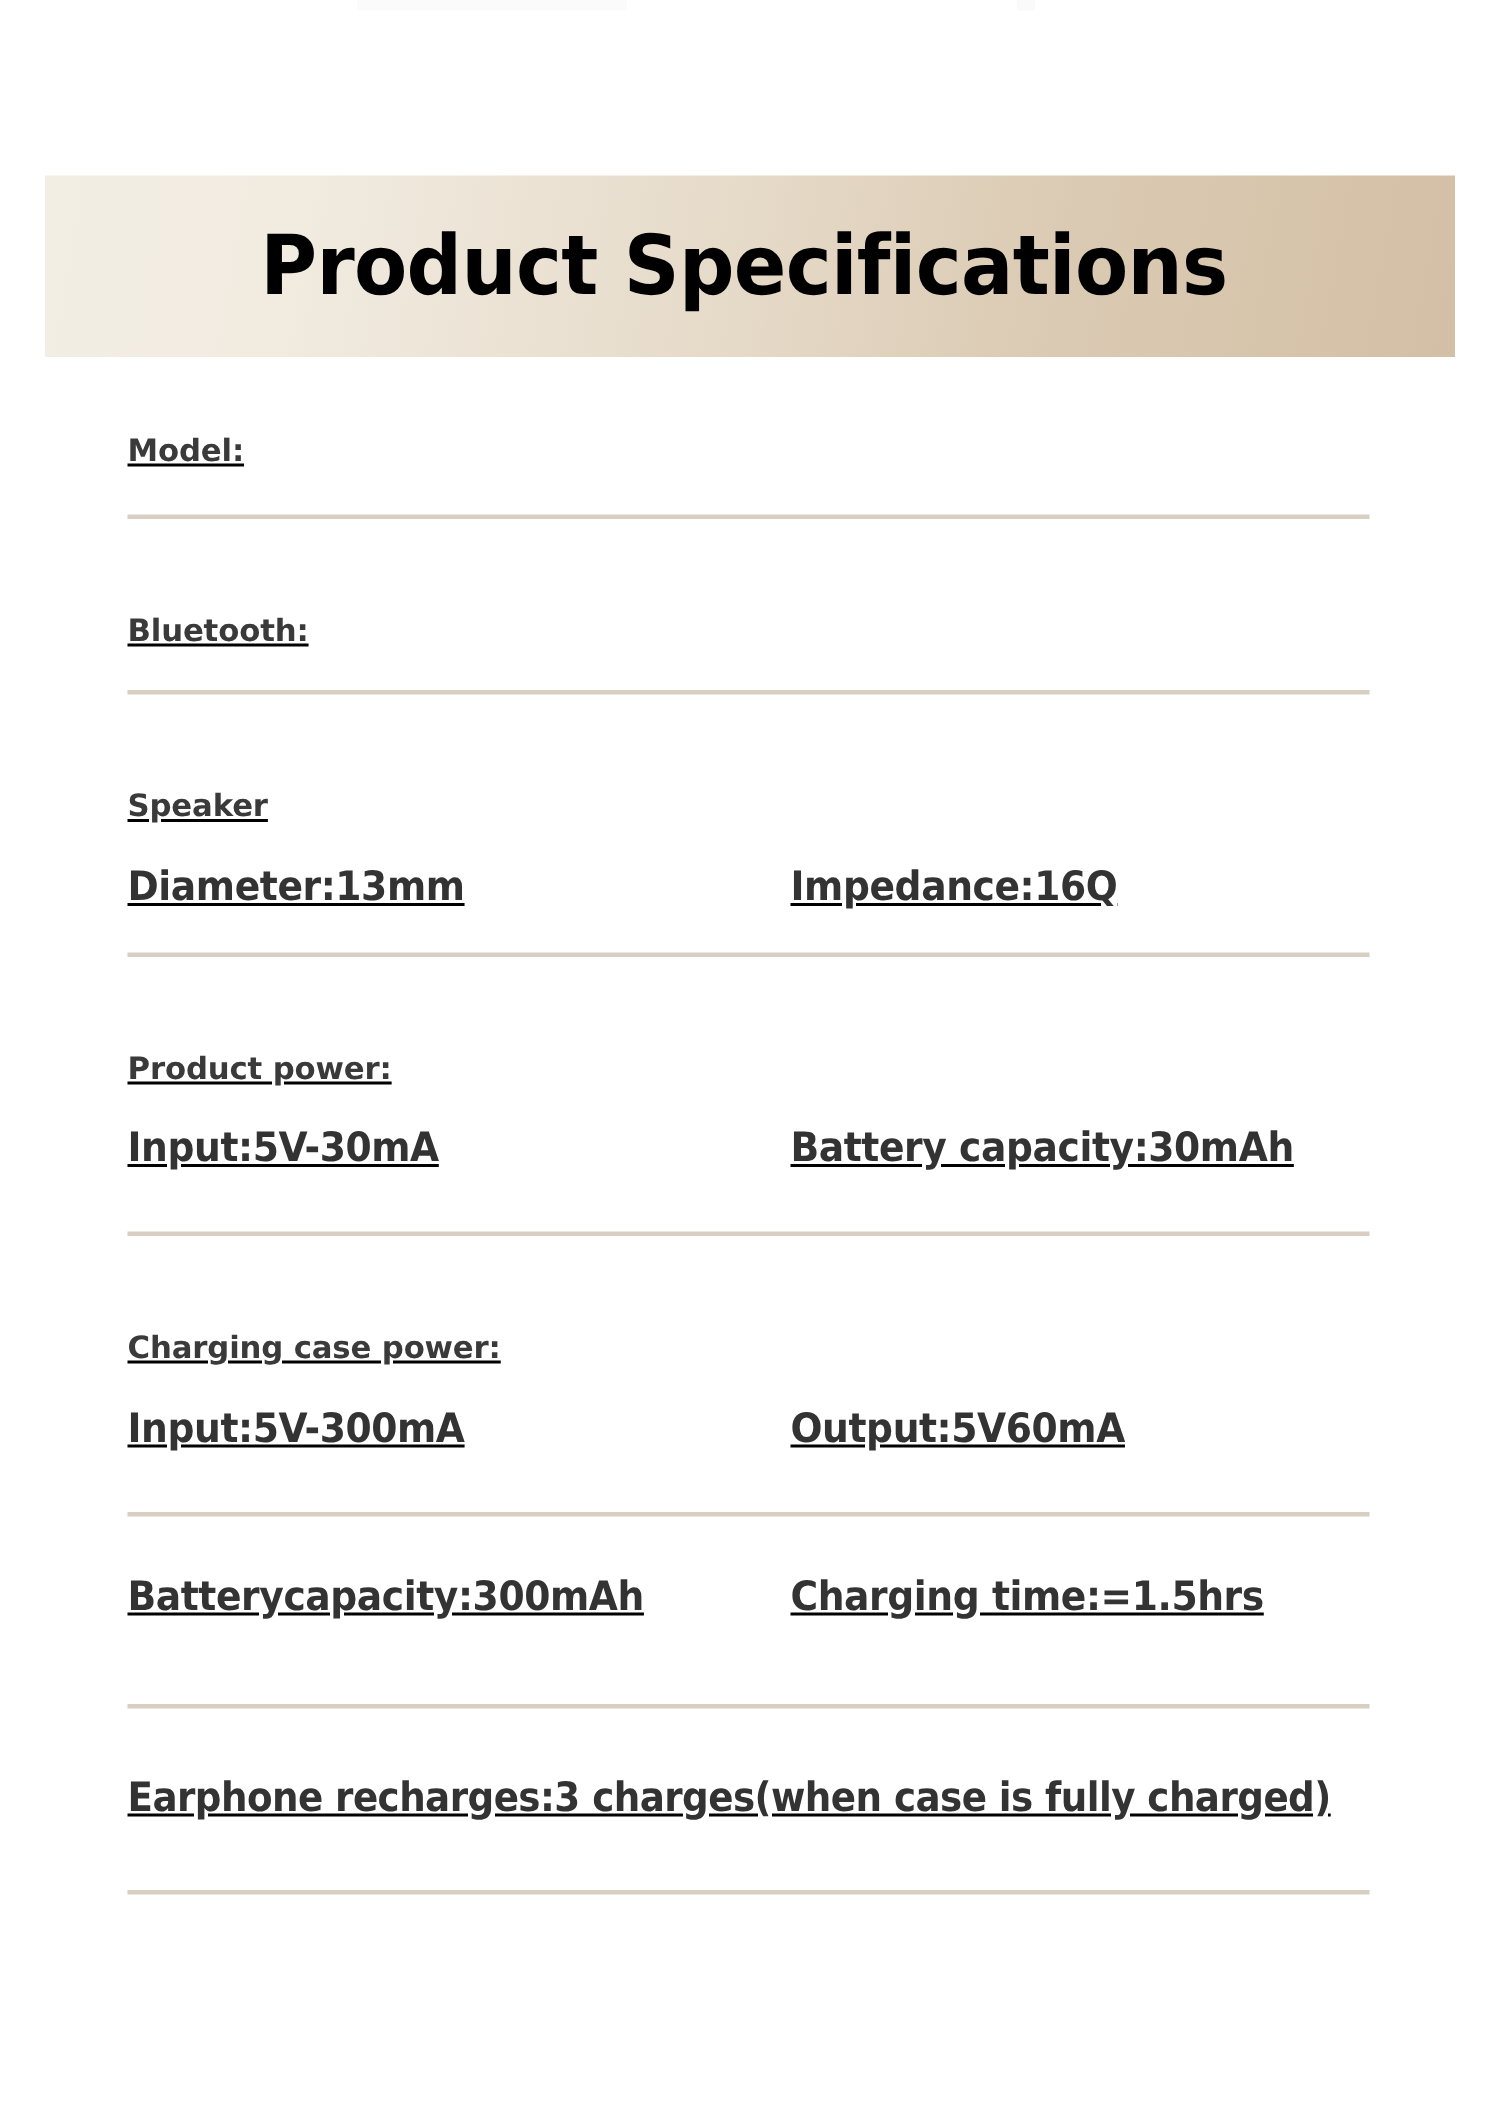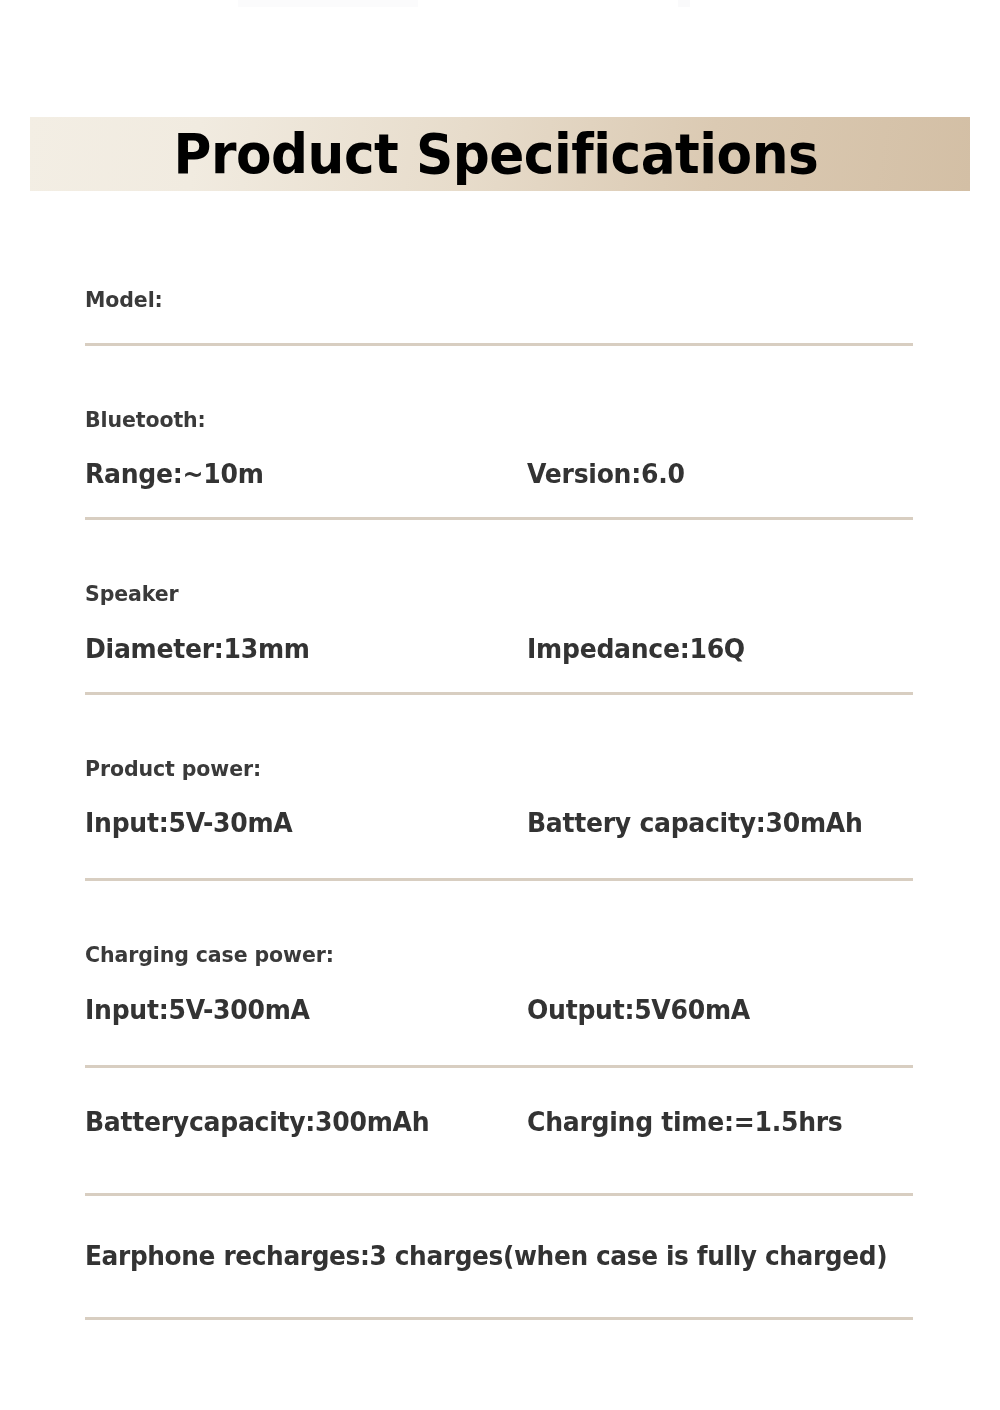--- a/index.html
+++ b/index.html
@@ -26,21 +26,21 @@
   }
   .art-a { left: 238px; width: 180px; }
   .art-b { left: 678px; width: 12px; background:#fafafb; }
 
   
   .header-band {
     position: absolute;
     left: 30px;
     top: 117px;
     width: 940px;
-    height: 74px;
+    height: 121px;
     background: linear-gradient(100deg,
         #f3eee4 0%,
         #f1ebe0 18%,
         #e7dccb 46%,
         #dbcab3 72%,
         #d3bfa5 100%);
     display: flex;
     align-items: center;
     justify-content: center;
   }
@@ -61,20 +61,21 @@
   .spec-table {
     position: absolute;
     left: 85px;
     top: 272px;
     width: 828px;
   }
 
   .spec-row {
     position: relative;
     box-sizing: border-box;
+    text-decoration: underline;
   }
 
   .row-label {
     font-family: "DejaVu Sans", sans-serif;
     font-weight: 700;
     font-size: 20.5px;
     color: #3a3a3a;
     letter-spacing: -0.1px;
     line-height: 1;
     margin: 0;
@@ -148,24 +149,20 @@
 
 <div class="spec-table">
 
   <div class="spec-row r-model">
     <div class="row-label">Model:</div>
   </div>
   <div class="divider"></div>
 
   <div class="spec-row pad-top-24">
     <div class="row-label r-gap-label">Bluetooth:</div>
-    <div class="row-values pad-bot-30">
-      <div class="val val-a">Range:~10m</div>
-      <div class="val val-b">Version:6.0</div>
-    </div>
   </div>
   <div class="divider"></div>
 
   <div class="spec-row pad-top-24">
     <div class="row-label r-gap-label">Speaker</div>
     <div class="row-values pad-bot-30">
       <div class="val val-a">Diameter:13mm</div>
       <div class="val val-b">Impedance:16Q</div>
     </div>
   </div>

